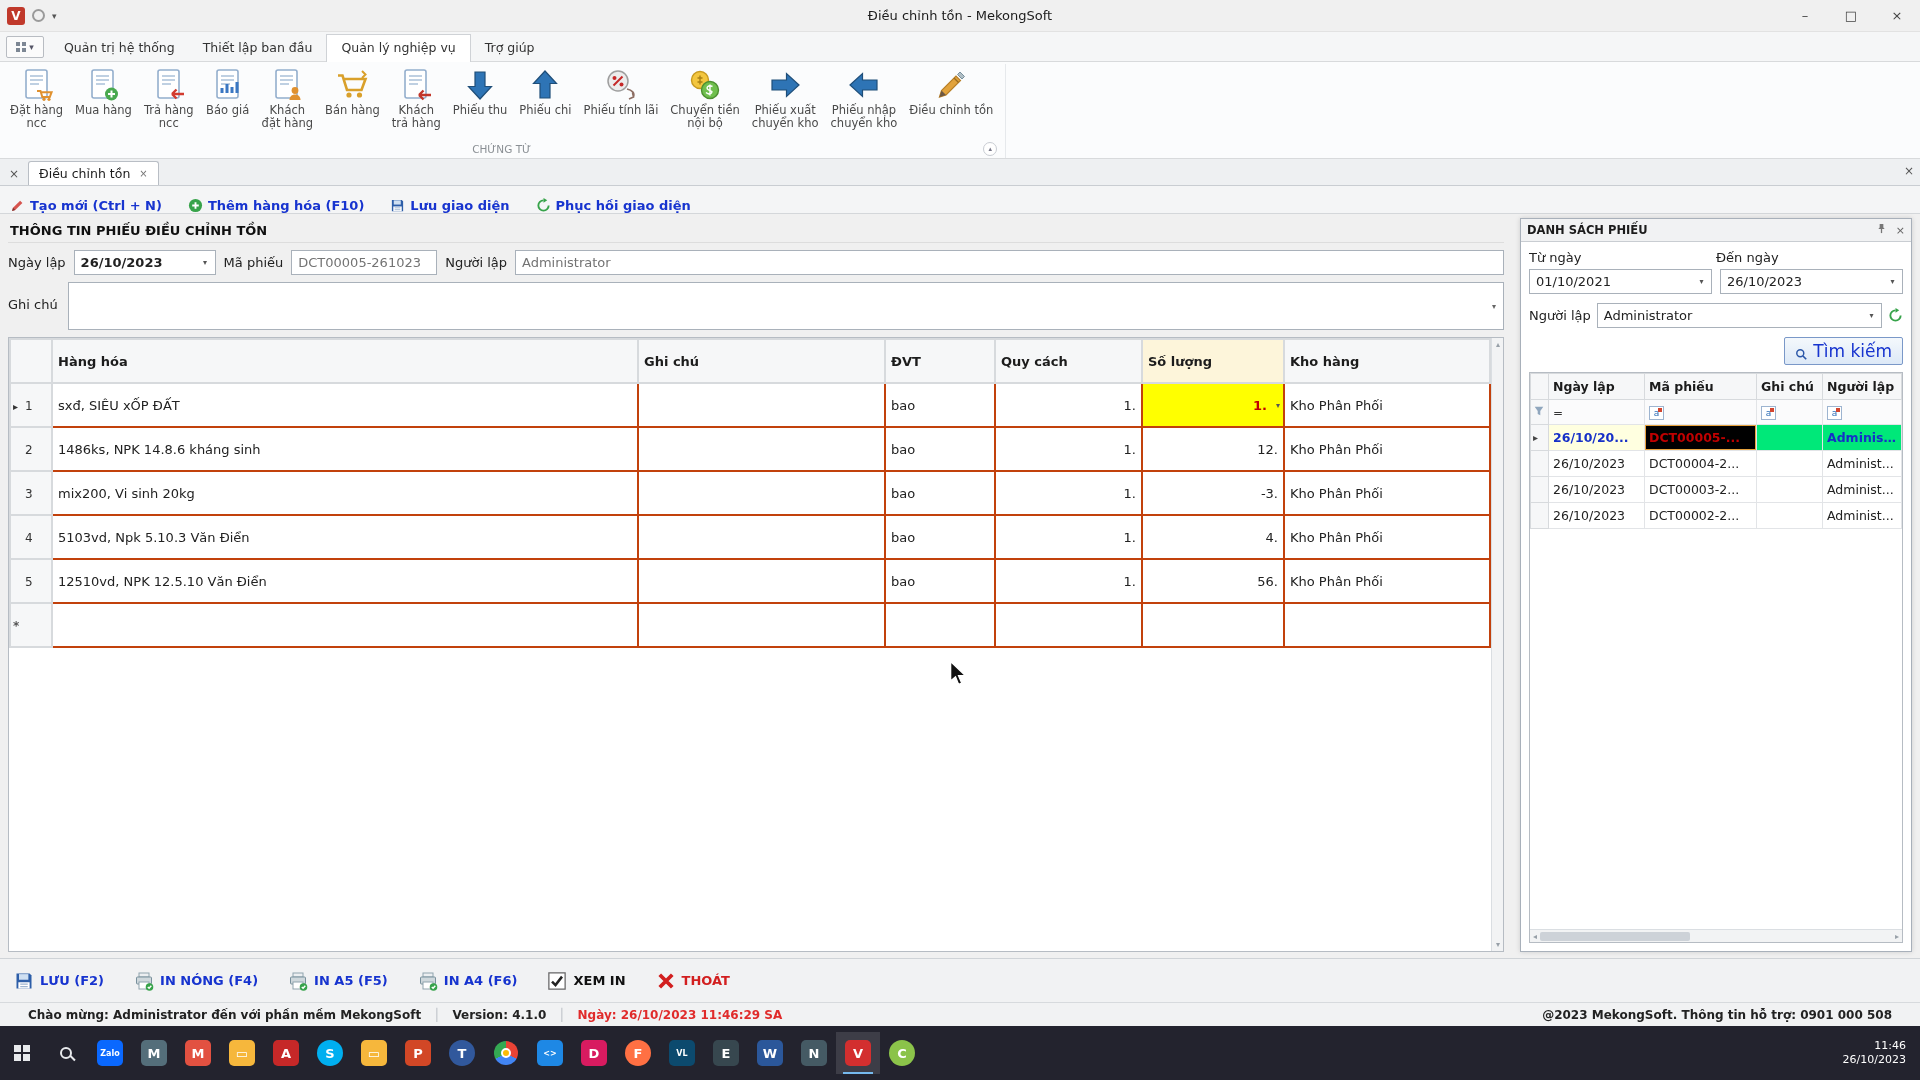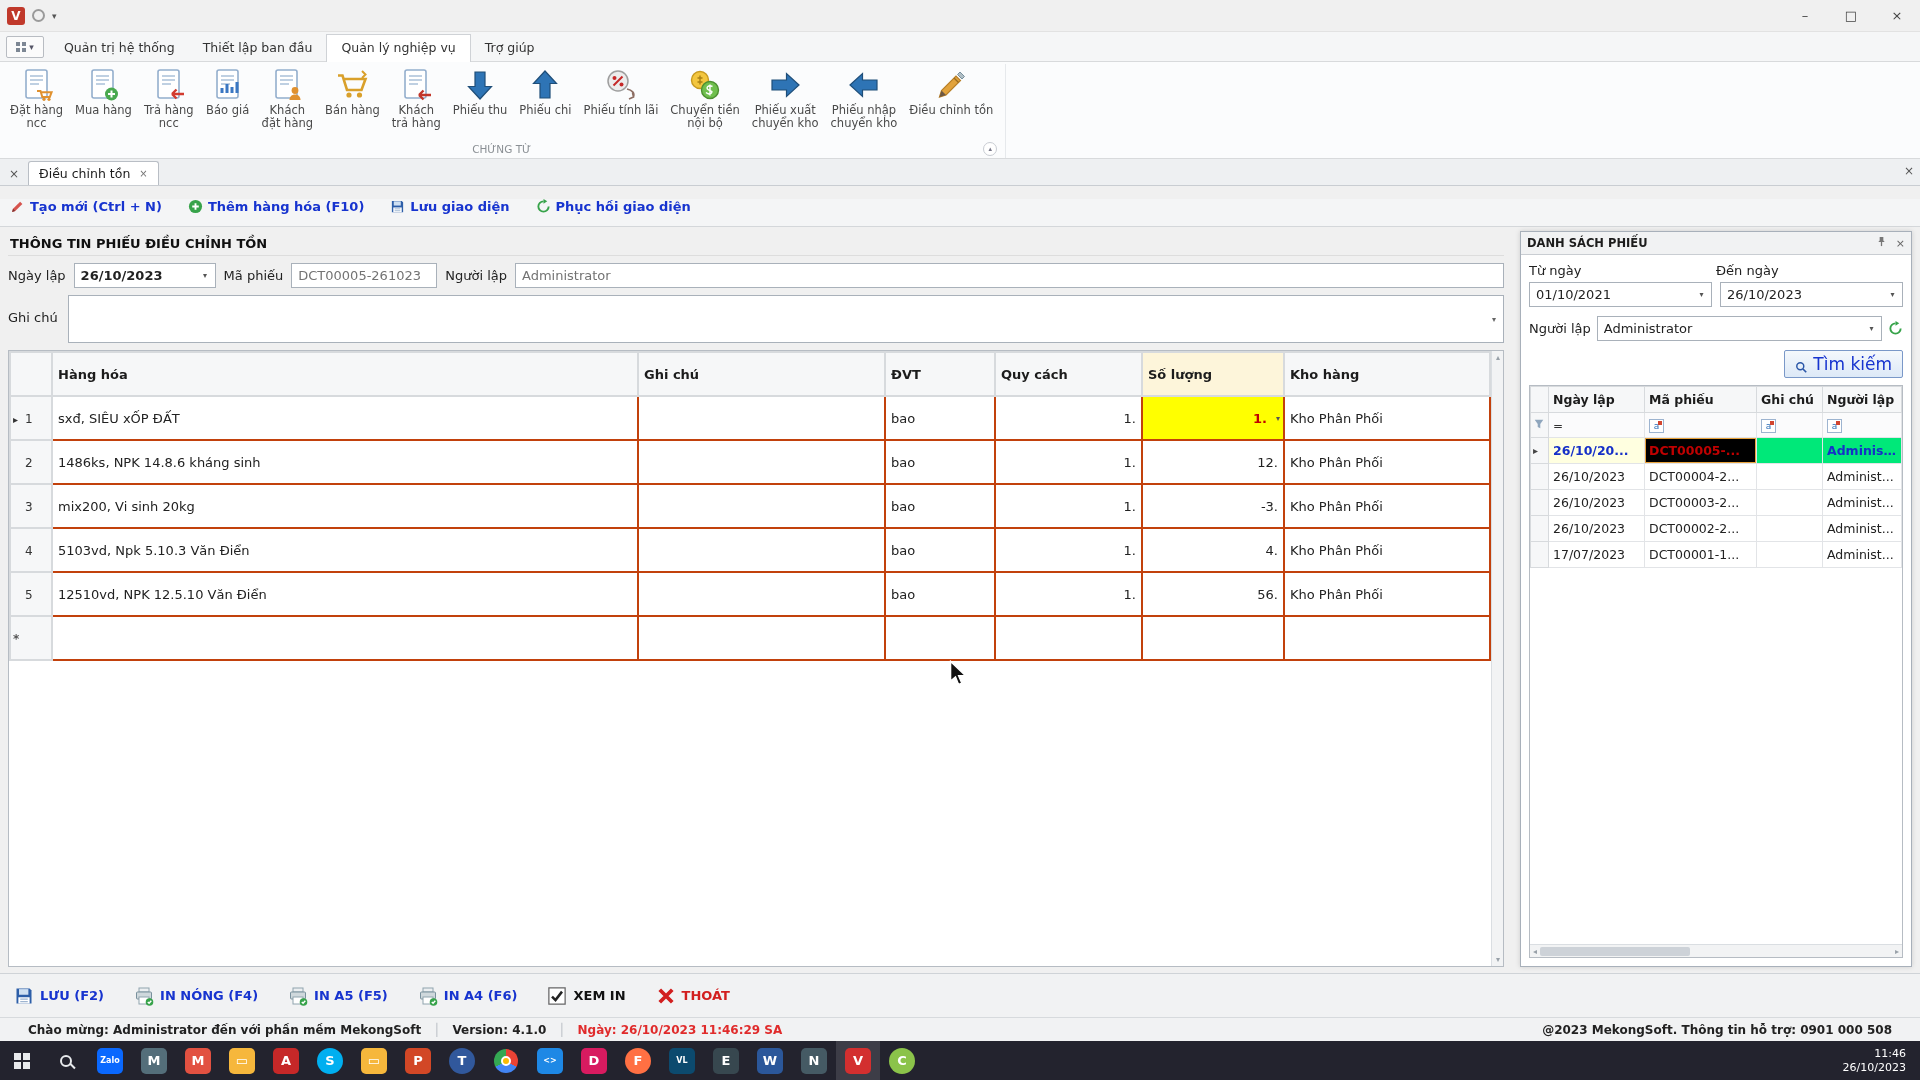--- a/index.html
+++ b/index.html
@@ -41,21 +41,21 @@
   .rgroup-collapse{position:absolute;right:2px;top:0;width:14px;height:14px;border:1px solid #c8ccd2;border-radius:50%;font-size:7px;color:#778;display:flex;align-items:center;justify-content:center;background:#fff;}
 
   
   .doctabs{height:27px;background:#eef0f2;display:flex;align-items:flex-end;border-bottom:1px solid #c9cdd2;flex:0 0 auto;position:relative;}
   .dt-close{width:28px;height:23px;display:flex;align-items:center;justify-content:center;font-size:12px;color:#555;}
   .dt-tab{display:flex;align-items:center;gap:9px;background:#fff;border:1px solid #b9bec5;border-bottom:none;padding:0 10px;font-size:12.5px;color:#1b1b1b;height:24px;border-radius:3px 3px 0 0;}
   .dt-tab .x{font-size:10px;color:#777;}
   .dt-far-close{position:absolute;right:6px;top:5px;font-size:12px;color:#555;}
 
   
-  .alinks{height:28px;background:#f4f5f6;border-bottom:1px solid #d4d7da;display:flex;align-items:flex-start;gap:26px;padding-left:10px;flex:0 0 auto;margin-top:13px;}
+  .alinks{height:28px;background:#f4f5f6;border-bottom:1px solid #d4d7da;display:flex;align-items:flex-end;gap:26px;padding-left:10px;flex:0 0 auto;}
   .alink{display:flex;align-items:center;gap:5px;}
   .aic{width:15px;height:15px;display:block;}
   .aic svg{width:15px;height:15px;}
   .albl{color:#1734cf;font-weight:bold;font-size:13px;}
 
   
   .content{flex:1;display:flex;padding:4px 8px 6px;gap:16px;background:#f0f0f0;min-height:0;}
   .left{flex:1;display:flex;flex-direction:column;min-width:0;}
   .sec-title{font-weight:bold;font-size:13px;color:#101010;padding:5px 0 4px 2px;border-bottom:1px solid #dddddd;}
   .form-row{display:flex;align-items:center;gap:8px;margin:7px 0 5px;}
@@ -135,21 +135,21 @@
   .bbtn.red span{color:#d21f1f;font-weight:bold;font-size:13px;}
 
   
   .statusbar{height:24px;background:#f1f2f3;border-top:1px solid #d7dadd;display:flex;align-items:center;font-size:12px;padding:0 28px;gap:12px;flex:0 0 auto;}
   .sb-sep{color:#b9bec4;}
   .sb-welcome,.sb-version{color:#222;font-weight:bold;}
   .sb-date{color:#e02b2b;font-weight:bold;}
   .sb-right{margin-left:auto;color:#222;font-weight:bold;}
 
   
-  .taskbar{height:39px;background:#23232e;display:flex;align-items:center;flex:0 0 auto;}
+  .taskbar{height:54px;background:#23232e;display:flex;align-items:center;flex:0 0 auto;}
   #taskbar-icons{display:flex;align-items:center;height:100%;}
   .tbi{width:44px;height:42px;display:flex;align-items:center;justify-content:center;position:relative;}
   .tbi.tbactive{background:rgba(255,255,255,.12);}
   .tbi.tbactive::after{content:"";position:absolute;bottom:0;left:7px;right:7px;height:2px;background:#76b9ed;}
   .chip{width:26px;height:26px;border-radius:5px;color:#fff;font-weight:bold;font-size:13px;display:flex;align-items:center;justify-content:center;}
   .chip.round{border-radius:50%;}
   .chip.small{font-size:8px;}
   .winlogo{width:16px;height:16px;background:
      linear-gradient(#e8eaed,#e8eaed) 0 0/7px 7px no-repeat,
      linear-gradient(#e8eaed,#e8eaed) 9px 0/7px 7px no-repeat,
@@ -167,20 +167,21 @@
 <body>
 
 <div class="app">
 
   <header class="titlebar">
     <div class="tb-left">
       <span class="applogo">V</span>
       <span class="tb-circle"></span>
       <span class="tb-caret">▾</span>
     </div>
+    <div class="tb-title">Điều chỉnh tồn - MekongSoft</div>
     <div class="tb-ctrls">
       <span class="tb-ctrl">–</span>
       <span class="tb-ctrl">□</span>
       <span class="tb-ctrl">×</span>
     </div>
   </header>
 
   <div class="rtabs">
     <div class="appmenu-btn">
       <span class="grid9"></span>
@@ -564,27 +565,20 @@
                   <td class="p-g"></td>
                   <td class="p-n">Administ...</td>
                 </tr>
                 <tr class="prow">
                   <td class="p-mk"></td>
                   <td class="p-d">26/10/2023</td>
                   <td class="p-m">DCT00002-2...</td>
                   <td class="p-g"></td>
                   <td class="p-n">Administ...</td>
                 </tr>
-                <tr class="prow">
-                  <td class="p-mk"></td>
-                  <td class="p-d">17/07/2023</td>
-                  <td class="p-m">DCT00001-1...</td>
-                  <td class="p-g"></td>
-                  <td class="p-n">Administ...</td>
-                </tr>
               </tbody>
           </table>
           <div class="pgrid-fill"></div>
           <div class="hscroll">
             <span>◂</span>
             <div class="hthumb"></div>
             <span style="margin-left:auto;">▸</span>
           </div>
         </div>
       </div>

